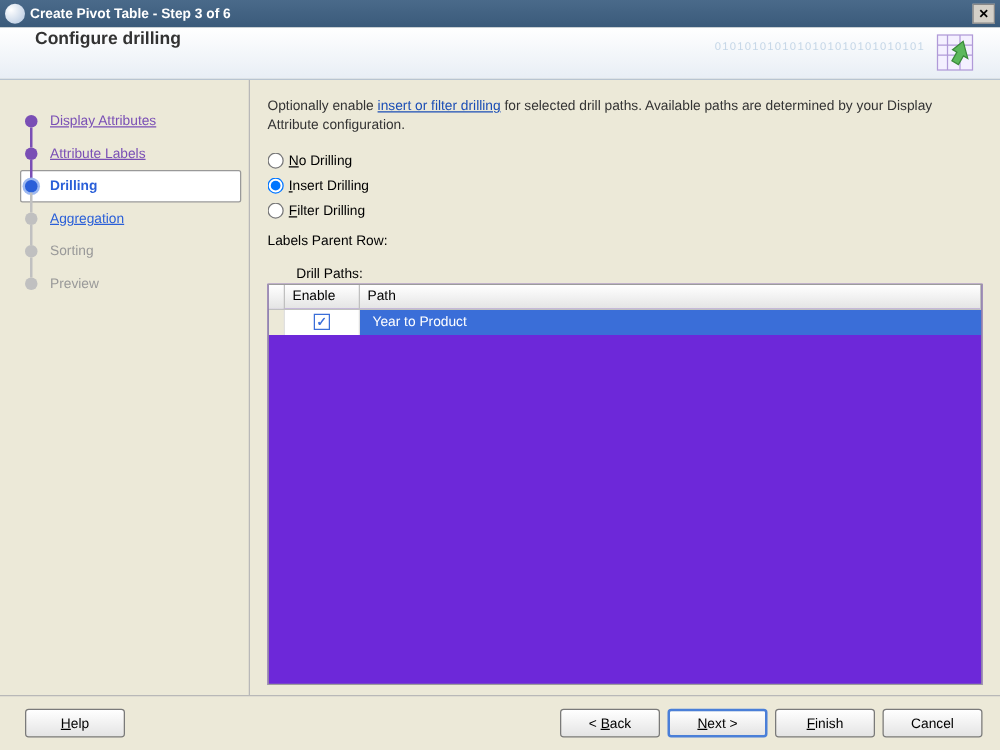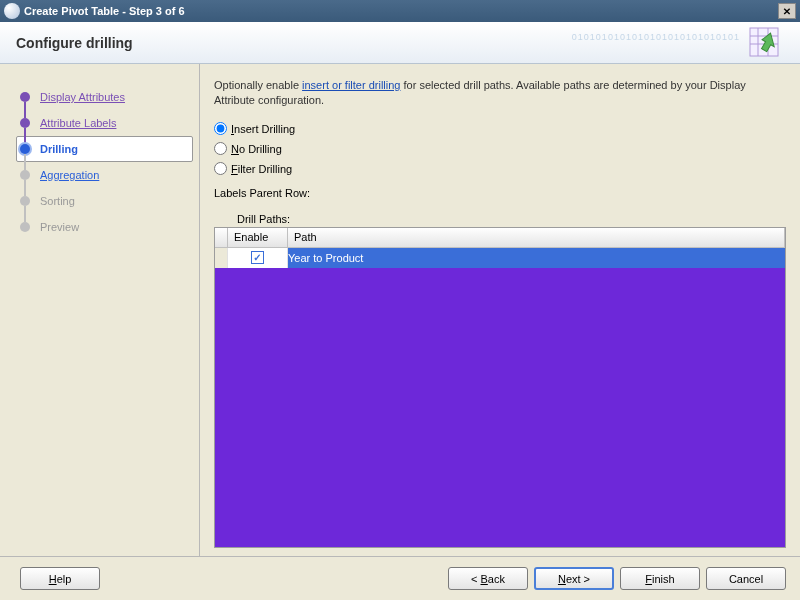--- a/index.html
+++ b/index.html
@@ -3,21 +3,21 @@
 <meta charset="utf-8">
 <style>
 * { box-sizing: border-box; margin: 0; padding: 0; font-family: Tahoma, sans-serif; font-size: 11px; }
 body { background: #ece9d8; width: 800px; height: 600px; overflow: hidden; position: relative; }
 
 .titlebar { background: linear-gradient(to bottom, #4a6a8a, #3a5a7a); height: 22px; display: flex; align-items: center; padding: 0 4px; color: #fff; }
 .titlebar .icon { width: 16px; height: 16px; margin-right: 4px; background: radial-gradient(circle at 30% 30%, #fff, #b0c4de); border-radius: 50%; }
 .titlebar .title { flex: 1; font-weight: bold; }
 .titlebar .close { width: 18px; height: 16px; background: #d4d0c8; border: 1px solid #888; display: flex; align-items: center; justify-content: center; color: #000; font-weight: bold; font-size: 10px; cursor: pointer; }
 
-.header { height: 42px; background: linear-gradient(to bottom, #fff, #e8eef5); border-bottom: 1px solid #b8c4d0; display: flex; align-items: center; padding: 0 16px; position: relative; }
+.header { height: 42px; background: linear-gradient(to bottom, #fff, #e8eef5); border-bottom: 1px solid #b8c4d0; display: flex; align-items: flex-start; padding: 0 28px; position: relative; }
 .header h1 { font-size: 14px; font-weight: bold; color: #333; }
 .header .hdr-icon { position: absolute; right: 20px; top: 4px; width: 32px; height: 32px; }
 .header .hdr-icon svg { width: 32px; height: 32px; }
 .header .digits { position: absolute; right: 60px; top: 10px; color: #b0c8df; font-size: 9px; letter-spacing: 1px; opacity: 0.7; }
 
 .body { display: flex; height: 492px; }
 
 .sidebar { width: 200px; border-right: 1px solid #b8b8b8; padding: 20px 10px 10px 20px; background: #ece9d8; }
 .step { display: flex; align-items: center; height: 26px; cursor: pointer; }
 .step .dot { width: 10px; height: 10px; border-radius: 50%; margin-right: 10px; background: #c0c0c0; position: relative; }
@@ -52,21 +52,21 @@
 .paths-label { margin-bottom: 2px; margin-left: 23px; }
 .table-wrap { flex: 1; border: 1px solid #9c9c9c; background: #6d28d9; overflow: hidden; }
 .table-head { display: flex; background: linear-gradient(to bottom, #fff, #e4e4e4); border-bottom: 1px solid #c0c0c0; height: 20px; }
 .table-head .th { padding: 3px 6px; border-right: 1px solid #c0c0c0; }
 .th-enable { width: 60px; }
 .th-path { flex: 1; }
 .table-row { display: flex; height: 20px; align-items: center; color: #fff; }
 .table-row.sel { background: #3a6ed8; }
 .table-row .td-enable { width: 60px; display: flex; align-items: center; justify-content: center; background: #fff; height: 100%; border-right: 1px solid #e0e0e0; }
 .table-row .td-enable .cbx { width: 13px; height: 13px; border: 1px solid #3a6ed8; background: #fff; display: flex; align-items: center; justify-content: center; color: #3a6ed8; font-size: 10px; font-weight: bold; }
-.table-row .td-path { flex: 1; padding: 0 0; }
+.table-row .td-path { flex: 1; padding: 0 10px; }
 .stub { width: 13px; background: linear-gradient(to bottom,#fff,#e4e4e4); height: 100%; border-right: 1px solid #c0c0c0; }
 .stub2 { width: 13px; background: #ece9d8; height: 100%; border-right: 1px solid #e0e0e0; }
 
 .footer { height: 44px; border-top: 1px solid #b8b8b8; display: flex; align-items: center; padding: 0 14px; background: #ece9d8; }
 .footer .spacer { flex: 1; }
 .btn { min-width: 80px; height: 23px; margin-left: 6px; border: 1px solid #7a7a7a; background: linear-gradient(to bottom, #fff, #e4e4e4); border-radius: 3px; cursor: pointer; padding: 0 12px; }
 .btn.default { border: 2px solid #4a7fd8; }
 .btn span { text-decoration: underline; }
 </style>
 </head>
@@ -131,26 +131,26 @@
       </div>
   </div>
 
   <div class="main">
     <div class="intro">
       <span>Optionally enable </span><a href="#">insert or filter drilling</a><span> for selected drill paths. Available paths are determined by your Display Attribute configuration.</span>
     </div>
 
     <div class="radios">
       <div class="radio-row">
+          <input type="radio" name="dr" style="">
+          <label><span>N</span><b style="font-weight:normal">o Drilling</b></label>
+        </div>
+      <div class="radio-row">
           <input type="radio" name="dr" checked="" style="">
           <label><span>I</span><b style="font-weight:normal">nsert Drilling</b></label>
-        </div>
-      <div class="radio-row">
-          <input type="radio" name="dr" style="">
-          <label><span>N</span><b style="font-weight:normal">o Drilling</b></label>
         </div>
       <div class="radio-row">
           <input type="radio" name="dr" style="">
           <label><span>F</span><b style="font-weight:normal">ilter Drilling</b></label>
         </div>
     </div>
 
     <div class="parent-row">
       <div class="pl">Labels Parent Row:</div>
     </div>

